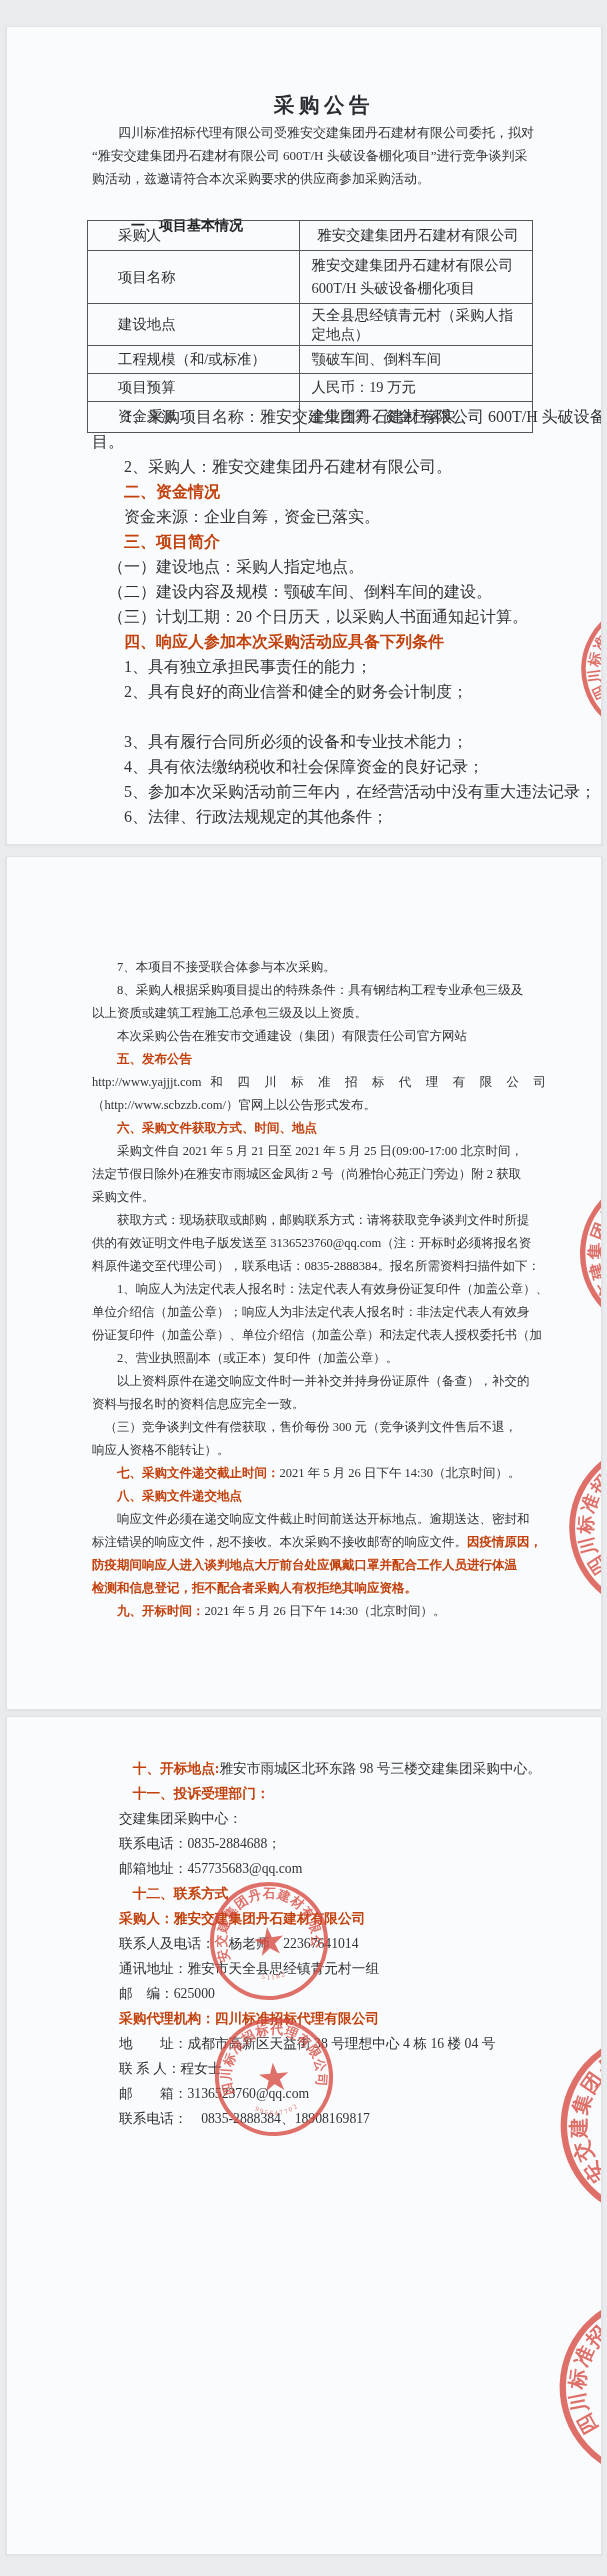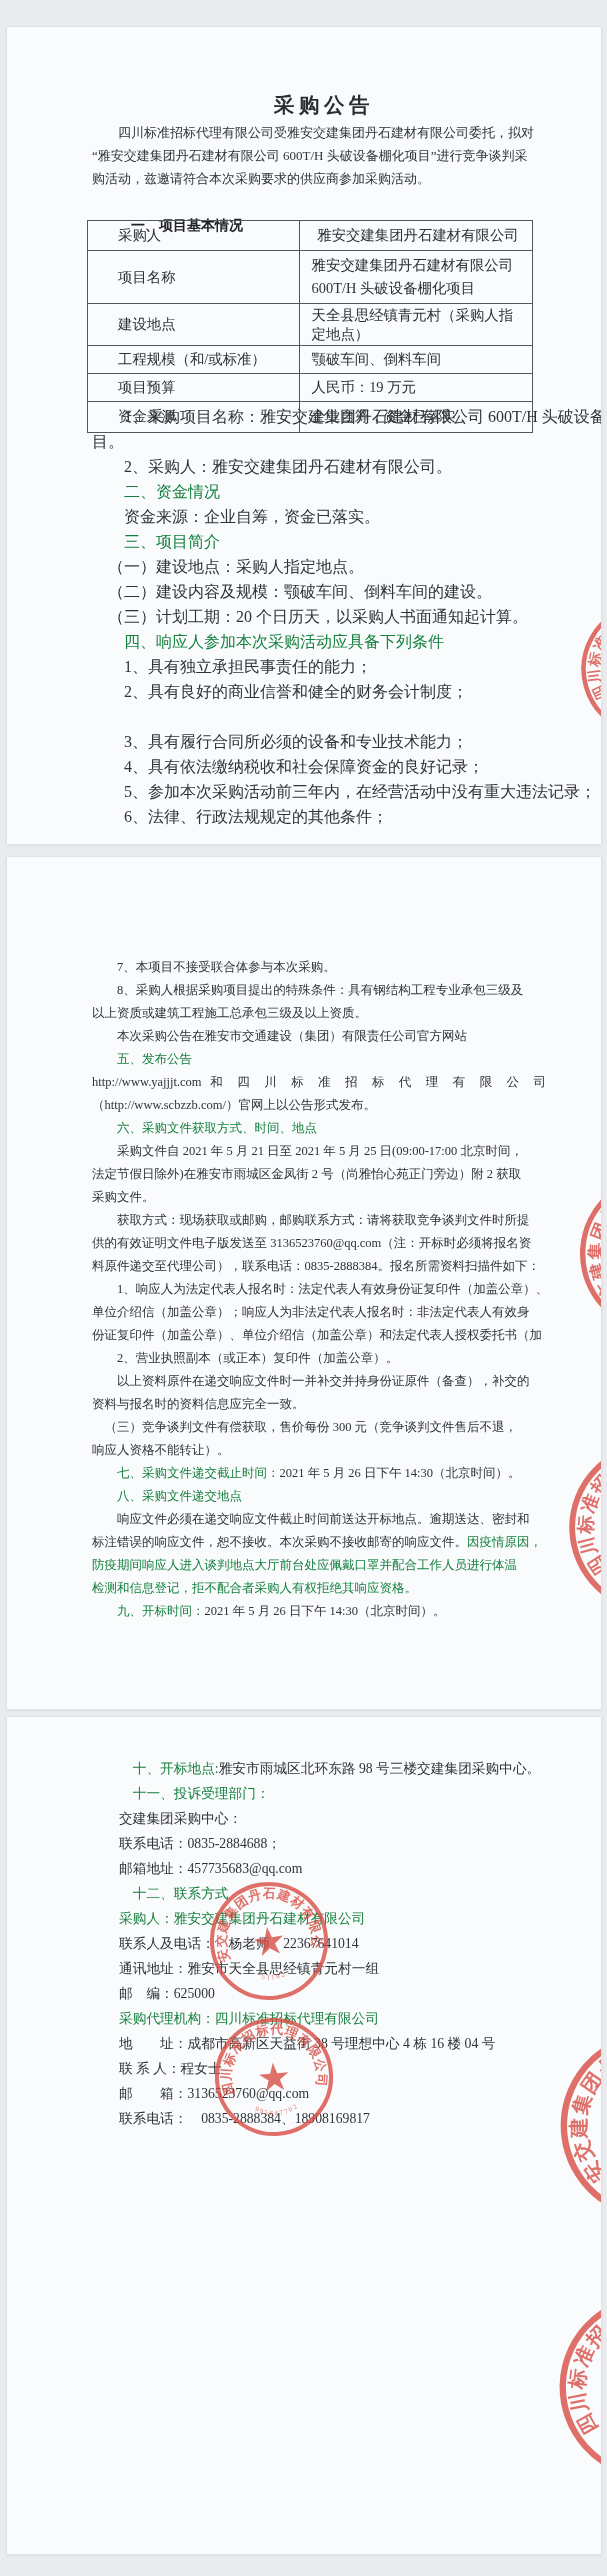--- a/index.html
+++ b/index.html
@@ -8,21 +8,21 @@
   .page{position:absolute;left:6px;width:596px;background:#fafbfd;border:0.8px solid #e0e2e6;
         box-shadow:0 0.8px 2.3px rgba(80,90,110,.10);overflow:hidden;box-sizing:border-box;}
   #page1{top:26px;height:819px;}
   #page2{top:856px;height:854px;}
   #page3{top:1716px;height:839px;}
 
   .doc-title{position:absolute;top:64px;left:0;width:100%;text-align:center;
              font-size:20.5px;font-weight:700;letter-spacing:4.6px;color:#2a2d31;padding-left:20px;}
   .lines{position:absolute;color:#2f3236;}
   .tl{line-height:var(--lh);white-space:nowrap;}
-  .tl .b{font-weight:400;color:#15803d;}
+  .tl .b{font-weight:700;color:#c2410c;}
   .tl.spread{text-align:justify;-moz-text-align-last:justify;text-align-last:justify;white-space:normal;}
   #p1-intro{left:85px;right:61px;top:94px;--lh:23px;font-size:13px;}
   #p1-head{position:absolute;left:124px;top:190px;font-size:14px;font-weight:700;color:#222428;}
   #p1-lines{left:85px;right:53px;top:377px;--lh:25px;font-size:16px;}
   #p2-lines{left:85px;right:55px;top:99px;--lh:23px;font-size:12.5px;}
   #p3-lines{left:112px;right:30px;top:39px;--lh:25px;font-size:13.7px;}
 
   table.info{position:absolute;left:80px;top:193px;width:446px;border-collapse:collapse;
              font-size:14.4px;color:#2c2f33;table-layout:fixed;}
   table.info td{border:1.1px solid #53565b;padding:1.5px 7.6px;vertical-align:middle;}

